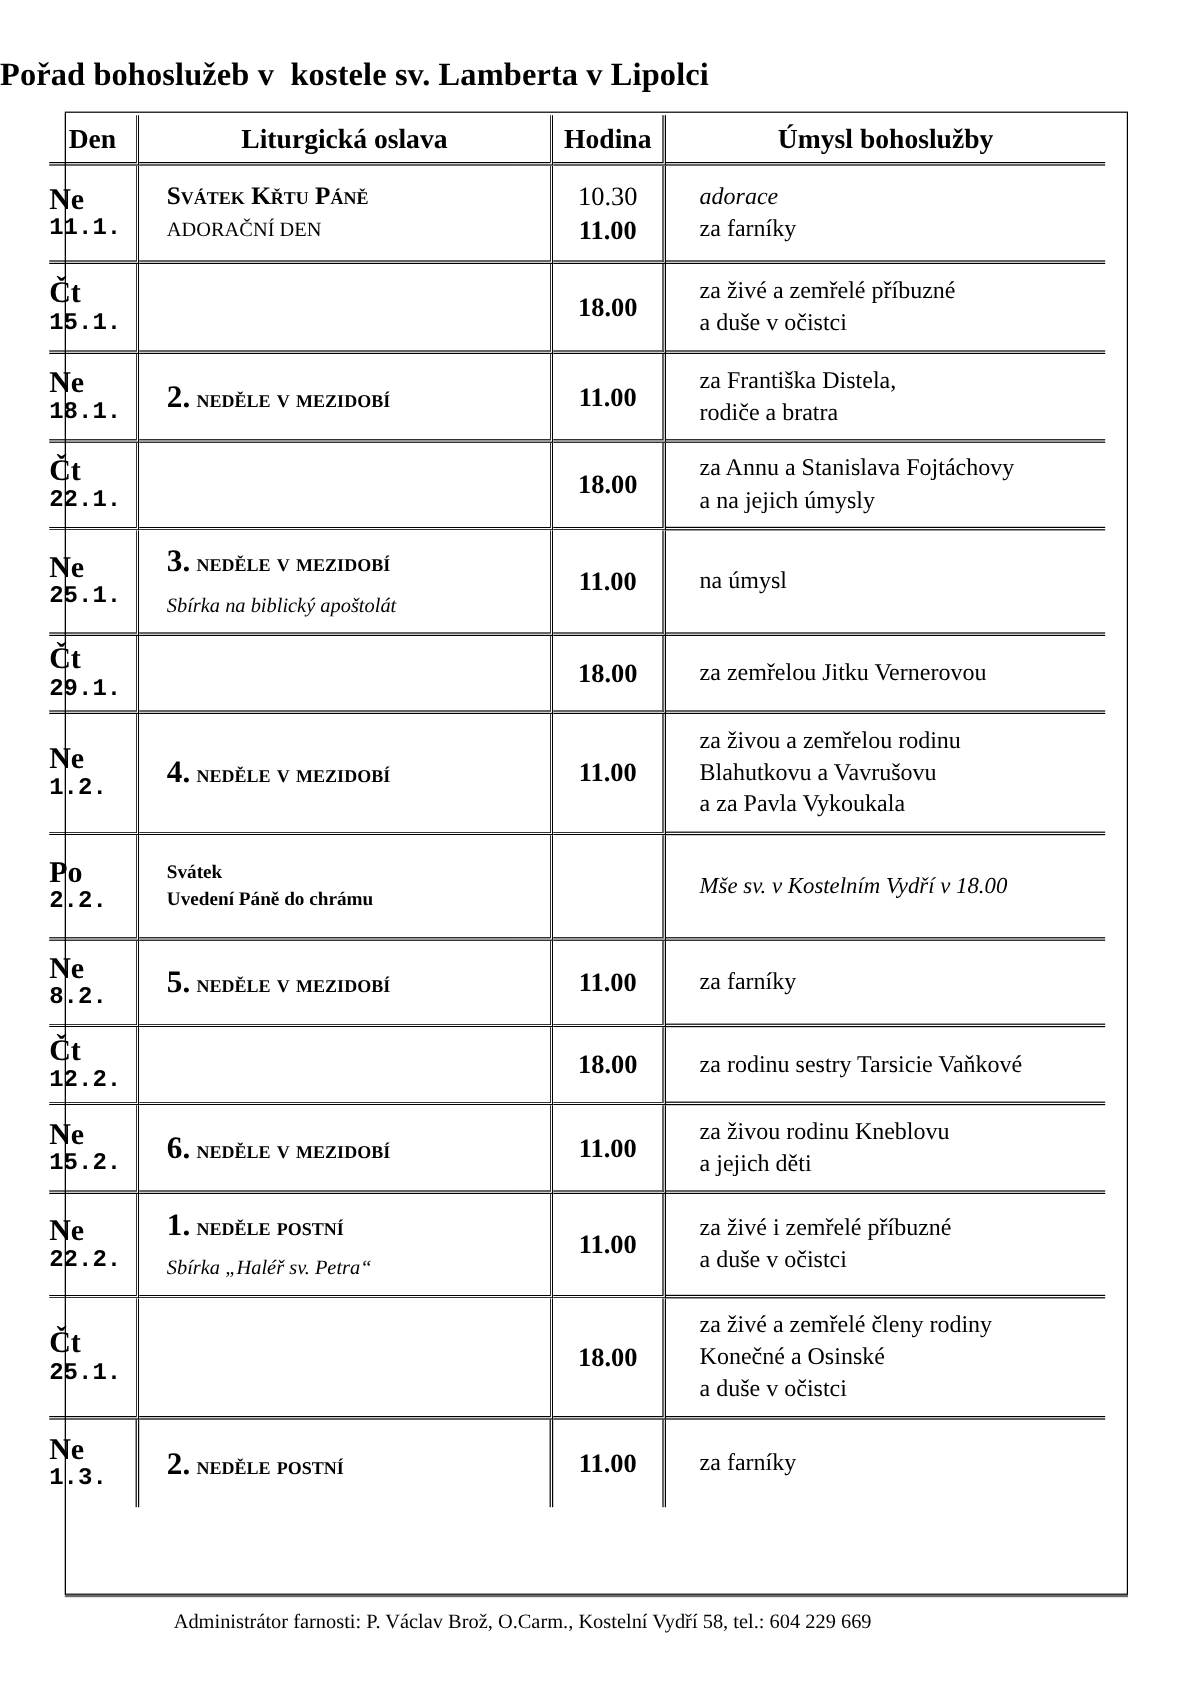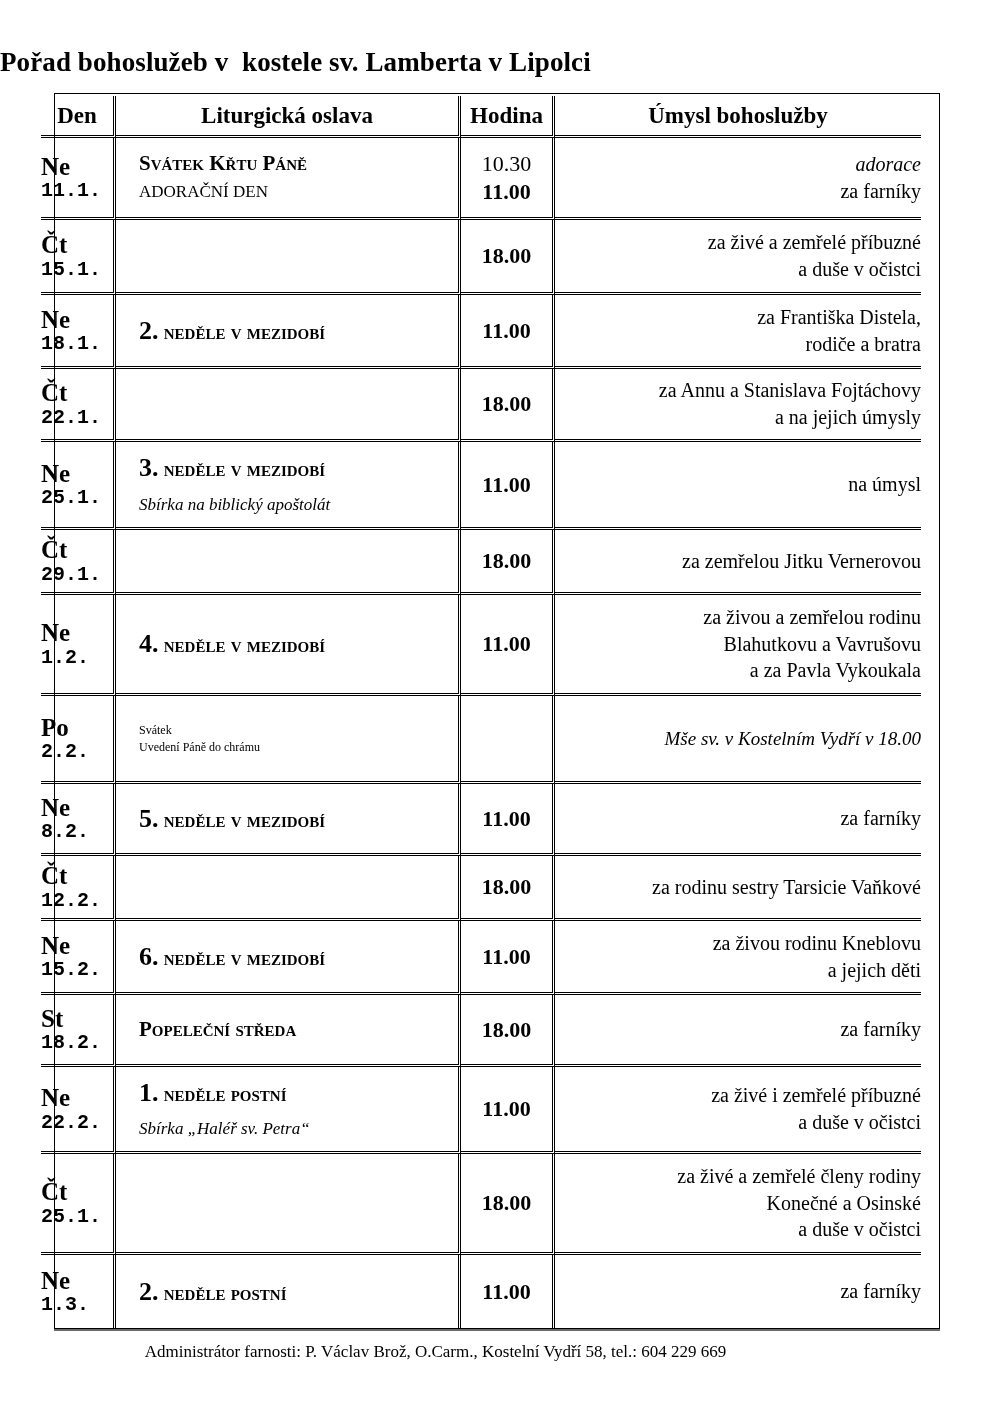--- a/index.html
+++ b/index.html
@@ -33,25 +33,25 @@
     col.c-umy { width: 366px; }
     .den { text-align: left; font-weight: bold; line-height: 1.1; }
     .den .dw { display: block; font-size: 25px; }
     .den .dd { display: block; font-size: 20px; font-family: Liberation Mono, monospace; }
     .lit { padding-left: 23px !important; }
     .lit .main { font-weight: bold; font-variant: small-caps; font-size: 21px; line-height: 1.3; }
     .lit .num { font-size: 26px; font-variant: normal; }
     .lit .sub { font-size: 17px; line-height: 1.6; }
     .lit .sub.caps { text-transform: none; }
     .lit .sub.italic { font-style: italic; font-size: 17px; margin-top: 6px; }
-    .lit .plain { font-weight: normal; font-size: 12px; line-height: 1.35; }
+    .lit .plain { font-weight: bold; font-size: 16px; line-height: 1.35; }
     .hod { text-align: center; font-size: 22px; line-height: 1.25; }
     .hod .b { font-weight: bold; display: block; }
     .hod .n { font-weight: normal; display: block; }
-    .umy { padding-left: 28px !important; font-size: 20px; line-height: 1.33; text-align: right; }
+    .umy { padding-left: 28px !important; font-size: 20px; line-height: 1.33; }
     .umy .it { font-style: italic; }
     .umy .line { display: block; white-space: nowrap; }
     .footer {
       position: absolute; top: 1342px; left: 0; width: 871px; text-align: center;
       font-size: 17px;
     }
   </style>
 </head>
 <body>
 
@@ -234,35 +234,20 @@
           <div class="main"><span class="num">6.</span> <span>neděle v mezidobí</span></div>
         </td>
         <td class="hod">
           <span class="b">11.00</span>
         </td>
         <td class="umy">
           <span class="line">za živou rodinu Kneblovu</span>
           <span class="line">a jejich děti</span>
         </td>
       </tr>
-      <tr style="height: 72px;">
-        <td class="den">
-          <span class="dw">St</span>
-          <span class="dd">18.2.</span>
-        </td>
-        <td class="lit">
-          <div class="main"><span>Popeleční středa</span></div>
-        </td>
-        <td class="hod">
-          <span class="b">18.00</span>
-        </td>
-        <td class="umy">
-          <span class="line">za farníky</span>
-        </td>
-      </tr>
       <tr style="height: 87px;">
         <td class="den">
           <span class="dw">Ne</span>
           <span class="dd">22.2.</span>
         </td>
         <td class="lit">
           <div class="main"><span class="num">1.</span> <span>neděle postní</span></div>
           <div class="sub italic">Sbírka „Haléř sv. Petra“</div>
         </td>
         <td class="hod">

